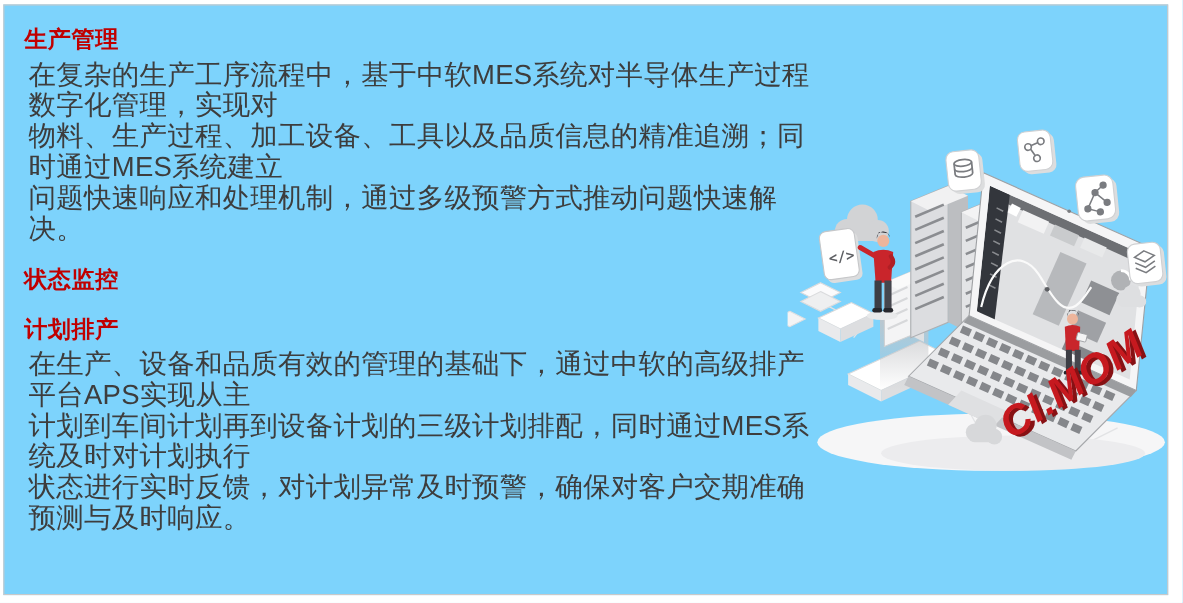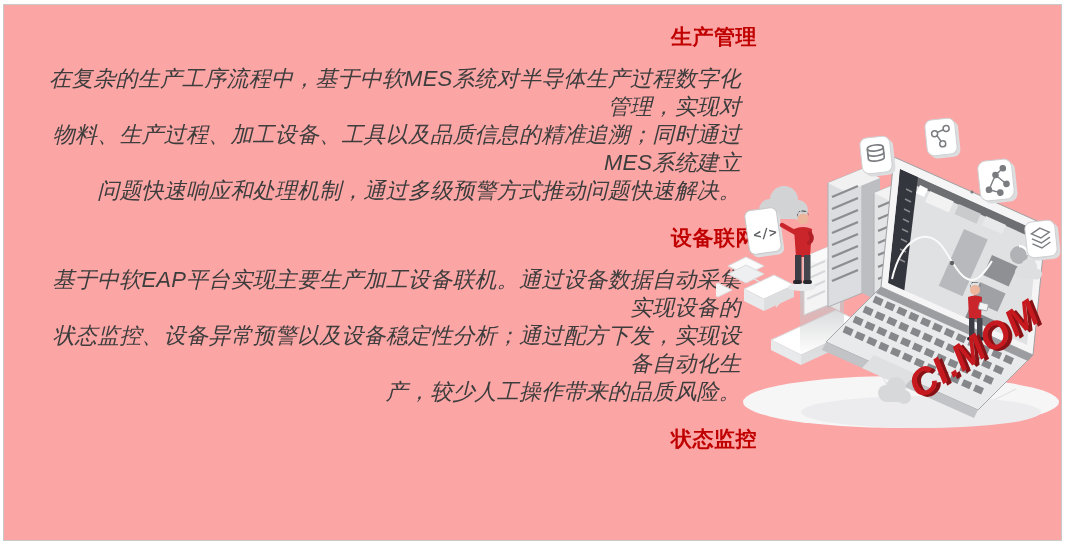--- a/index.html
+++ b/index.html
@@ -2,60 +2,60 @@
 <html><head>
 <meta charset="utf-8">
 <style>
   html,body{margin:0;padding:0;background:#ffffff;}
   body{
     width:1075px;height:548px;position:relative;overflow:hidden;
     font-family:"Liberation Sans","DejaVu Sans",sans-serif;
   }
   .frame{
     position:absolute;left:3px;top:4px;width:1059px;height:537px;
-    border:1px solid #c9c9c9;background:#fca5a5;box-sizing:border-box;text-align:right;
+    border:1px solid #c9c9c9;background:#7dd3fc;box-sizing:border-box;
   }
   .content{
     position:absolute;left:18px;top:20px;width:735px;
   }
   .section{margin:0 0 21px 0;}
   .section-title{
     margin:0 0 5px 0;
     font-size:21px;line-height:24px;font-weight:bold;color:#c00000;
     letter-spacing:0.5px;
   }
   .section-body{
-    margin:16px;font-size:22px;line-height:28px;color:#3d3d3d;
-    white-space:pre-line;letter-spacing:0.2px;font-style:italic;
+    margin:4px;font-size:25px;line-height:28px;color:#3d3d3d;
+    white-space:pre-line;letter-spacing:0.2px;
   }
   .illustration{
     position:absolute;left:712px;top:92px;width:360px;height:390px;
   }
   .illustration svg{display:block;width:100%;height:100%;}
 </style>
 </head>
 <body>
 
 <div class="frame">
 
   <div class="content">
     <div class="section">
       <h2 class="section-title">生产管理</h2>
       <p class="section-body">在复杂的生产工序流程中，基于中软MES系统对半导体生产过程数字化管理，实现对
 物料、生产过程、加工设备、工具以及品质信息的精准追溯；同时通过MES系统建立
 问题快速响应和处理机制，通过多级预警方式推动问题快速解决。</p>
     </div>
     <div class="section">
-      <h2 class="section-title">设备联网</h2>
-      <p class="section-body">基于中软EAP平台实现主要生产加工设备联机。通过设备数据自动采集实现设备的
-状态监控、设备异常预警以及设备稳定性分析；通过配方下发，实现设备自动化生
-产，较少人工操作带来的品质风险。</p>
+      <h2 class="section-title">状态监控</h2>
     </div>
     <div class="section">
-      <h2 class="section-title">状态监控</h2>
+      <h2 class="section-title">计划排产</h2>
+      <p class="section-body">在生产、设备和品质有效的管理的基础下，通过中软的高级排产平台APS实现从主
+计划到车间计划再到设备计划的三级计划排配，同时通过MES系统及时对计划执行
+状态进行实时反馈，对计划异常及时预警，确保对客户交期准确预测与及时响应。</p>
     </div>
   </div>
 
   <div class="illustration">
     <svg viewBox="0 0 360 390" xmlns="http://www.w3.org/2000/svg">
       <defs>
         <linearGradient id="fade" x1="0" y1="0" x2="0" y2="1">
           <stop offset="0" stop-color="#c4c5c8" stop-opacity="0.9"></stop>
           <stop offset="1" stop-color="#c4c5c8" stop-opacity="0"></stop>
         </linearGradient>

